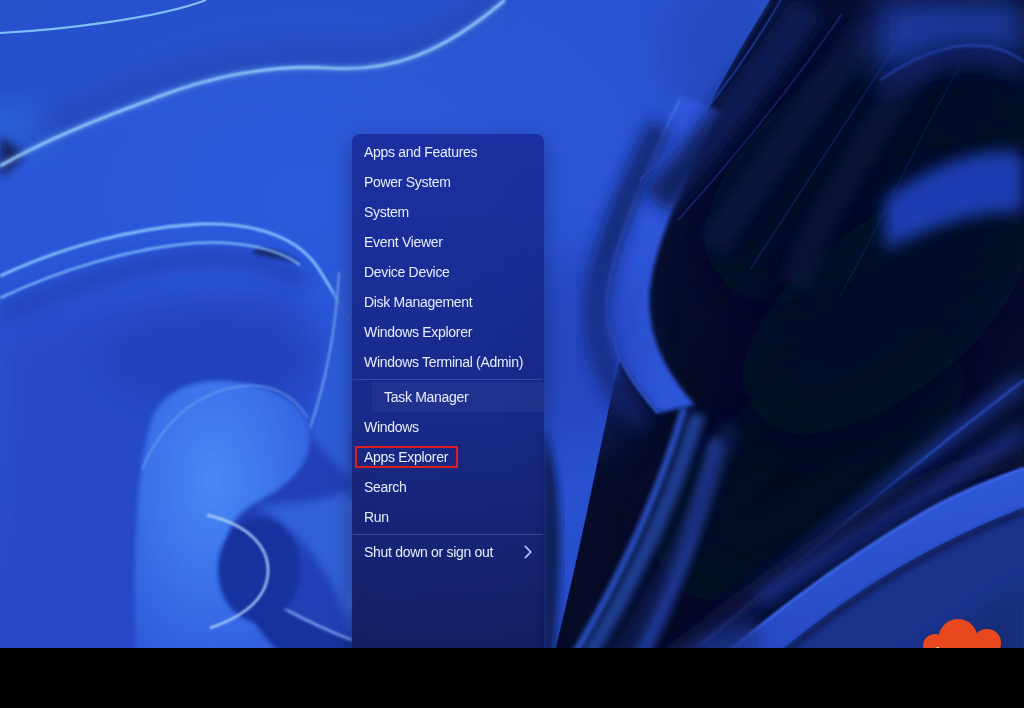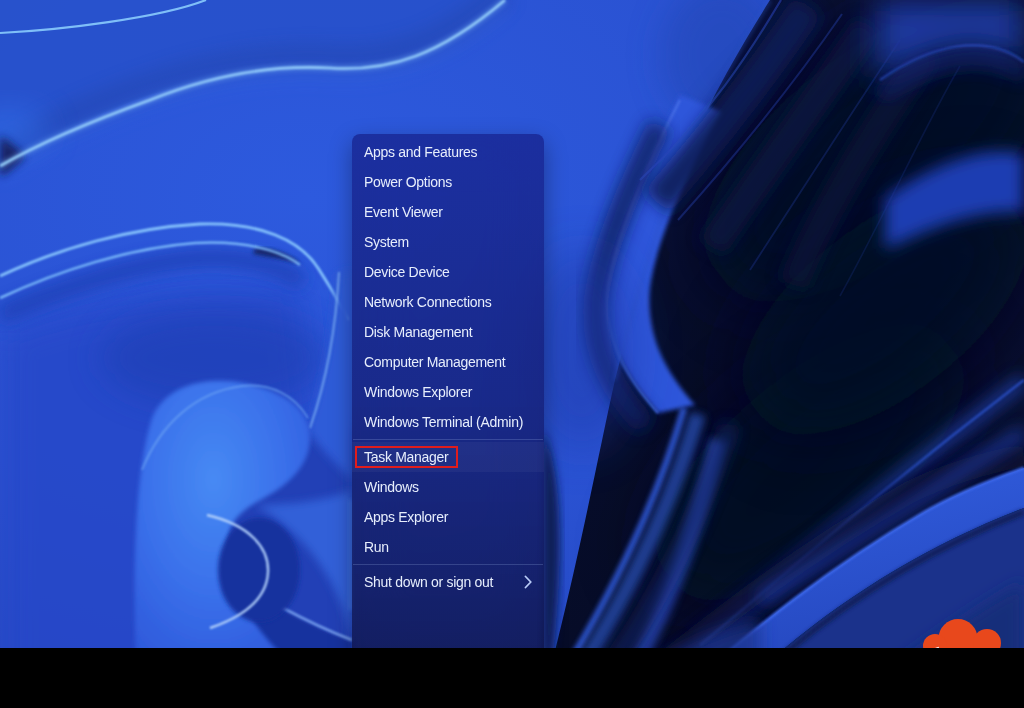--- a/index.html
+++ b/index.html
@@ -8,21 +8,21 @@
   #menu{position:absolute;left:352px;top:134px;width:192px;height:523px;
         border-radius:8px;
         background:linear-gradient(180deg,rgba(21,28,130,0.68) 0%,rgba(18,22,100,0.68) 50%,rgba(13,13,55,0.72) 100%);
         backdrop-filter:blur(26px) saturate(1.05);
         box-shadow:0 8px 22px rgba(0,0,10,0.35);
         color:#e7eefc;font-size:14px;letter-spacing:-0.3px;}
   .mi{height:30px;line-height:30px;padding-left:12px;white-space:nowrap;}
   .sep{height:5px;position:relative;}
   .sep::after{content:"";position:absolute;left:1px;right:1px;top:2px;height:1px;background:rgba(170,190,235,0.22);}
   #menu .pad{height:3px;}
-  .hl{background:rgba(255,255,255,0.04);}
+  .hl{background:rgba(255,255,255,0.04);margin-left:20px;}
   #redbox{position:absolute;left:355px;top:446px;width:99px;height:18px;border:2.5px solid #e11c1c;}
   .chev{float:right;margin-right:12px;margin-top:8px;width:8px;height:14px;}
   #taskbar{position:absolute;left:0;top:663px;width:1024px;height:45px;background:#1b2442;}
 </style>
 </head>
 <body>
 <div id="root">
 <svg id="wall" width="1024" height="708" viewBox="0 0 1024 708">
   <defs>
     <radialGradient id="gL" cx="0.30" cy="0.28" r="0.95">
@@ -163,33 +163,32 @@
   <path d="M543,430 C560,470 566,540 552,663 L543,663 Z" fill="#101c52" opacity="0.9" filter="url(#b4)"></path>
   <path d="M568,665 C600,612 652,520 684,408" stroke="#315ad8" stroke-width="7" fill="none" opacity="0.85" filter="url(#b2)"></path>
   <path d="M578,672 C612,620 664,528 698,414" stroke="#24449f" stroke-width="16" fill="none" opacity="0.9" filter="url(#b4)"></path>
   <path d="M630,672 C660,625 692,545 718,440" stroke="#2a4cc0" stroke-width="16" fill="none" opacity="0.75" filter="url(#b4)"></path>
   <path d="M600,680 C640,630 692,540 730,425" stroke="#17276a" stroke-width="14" fill="none" opacity="0.8" filter="url(#b8)"></path>
 </svg>
 
 <div id="menu">
   <div class="pad"></div>
   <div class="mi">Apps and Features</div>
-  <div class="mi">Power Options</div>
+  <div class="mi">Power System</div>
+  <div class="mi">System</div>
   <div class="mi">Event Viewer</div>
-  <div class="mi">System</div>
   <div class="mi">Device Device</div>
-  <div class="mi">Network Connections</div>
   <div class="mi">Disk Management</div>
-  <div class="mi">Computer Management</div>
   <div class="mi">Windows Explorer</div>
   <div class="mi">Windows Terminal (Admin)</div>
   <div class="sep"></div>
   <div class="mi hl">Task Manager</div>
   <div class="mi">Windows</div>
   <div class="mi">Apps Explorer</div>
+  <div class="mi">Search</div>
   <div class="mi">Run</div>
   <div class="sep"></div>
   <div class="mi">Shut down or sign out<svg class="chev" viewBox="0 0 8 14">
           <path d="M1.5,1.5 L6.8,7 L1.5,12.5" stroke="#b9ccf7" stroke-width="1.8" fill="none" stroke-linecap="round" stroke-linejoin="round"></path>
         </svg></div>
 </div>
 <div id="redbox"></div>
 
 <svg style="position:absolute;left:340px;top:654px" width="220" height="10" viewBox="0 0 220 10">
   <defs>

